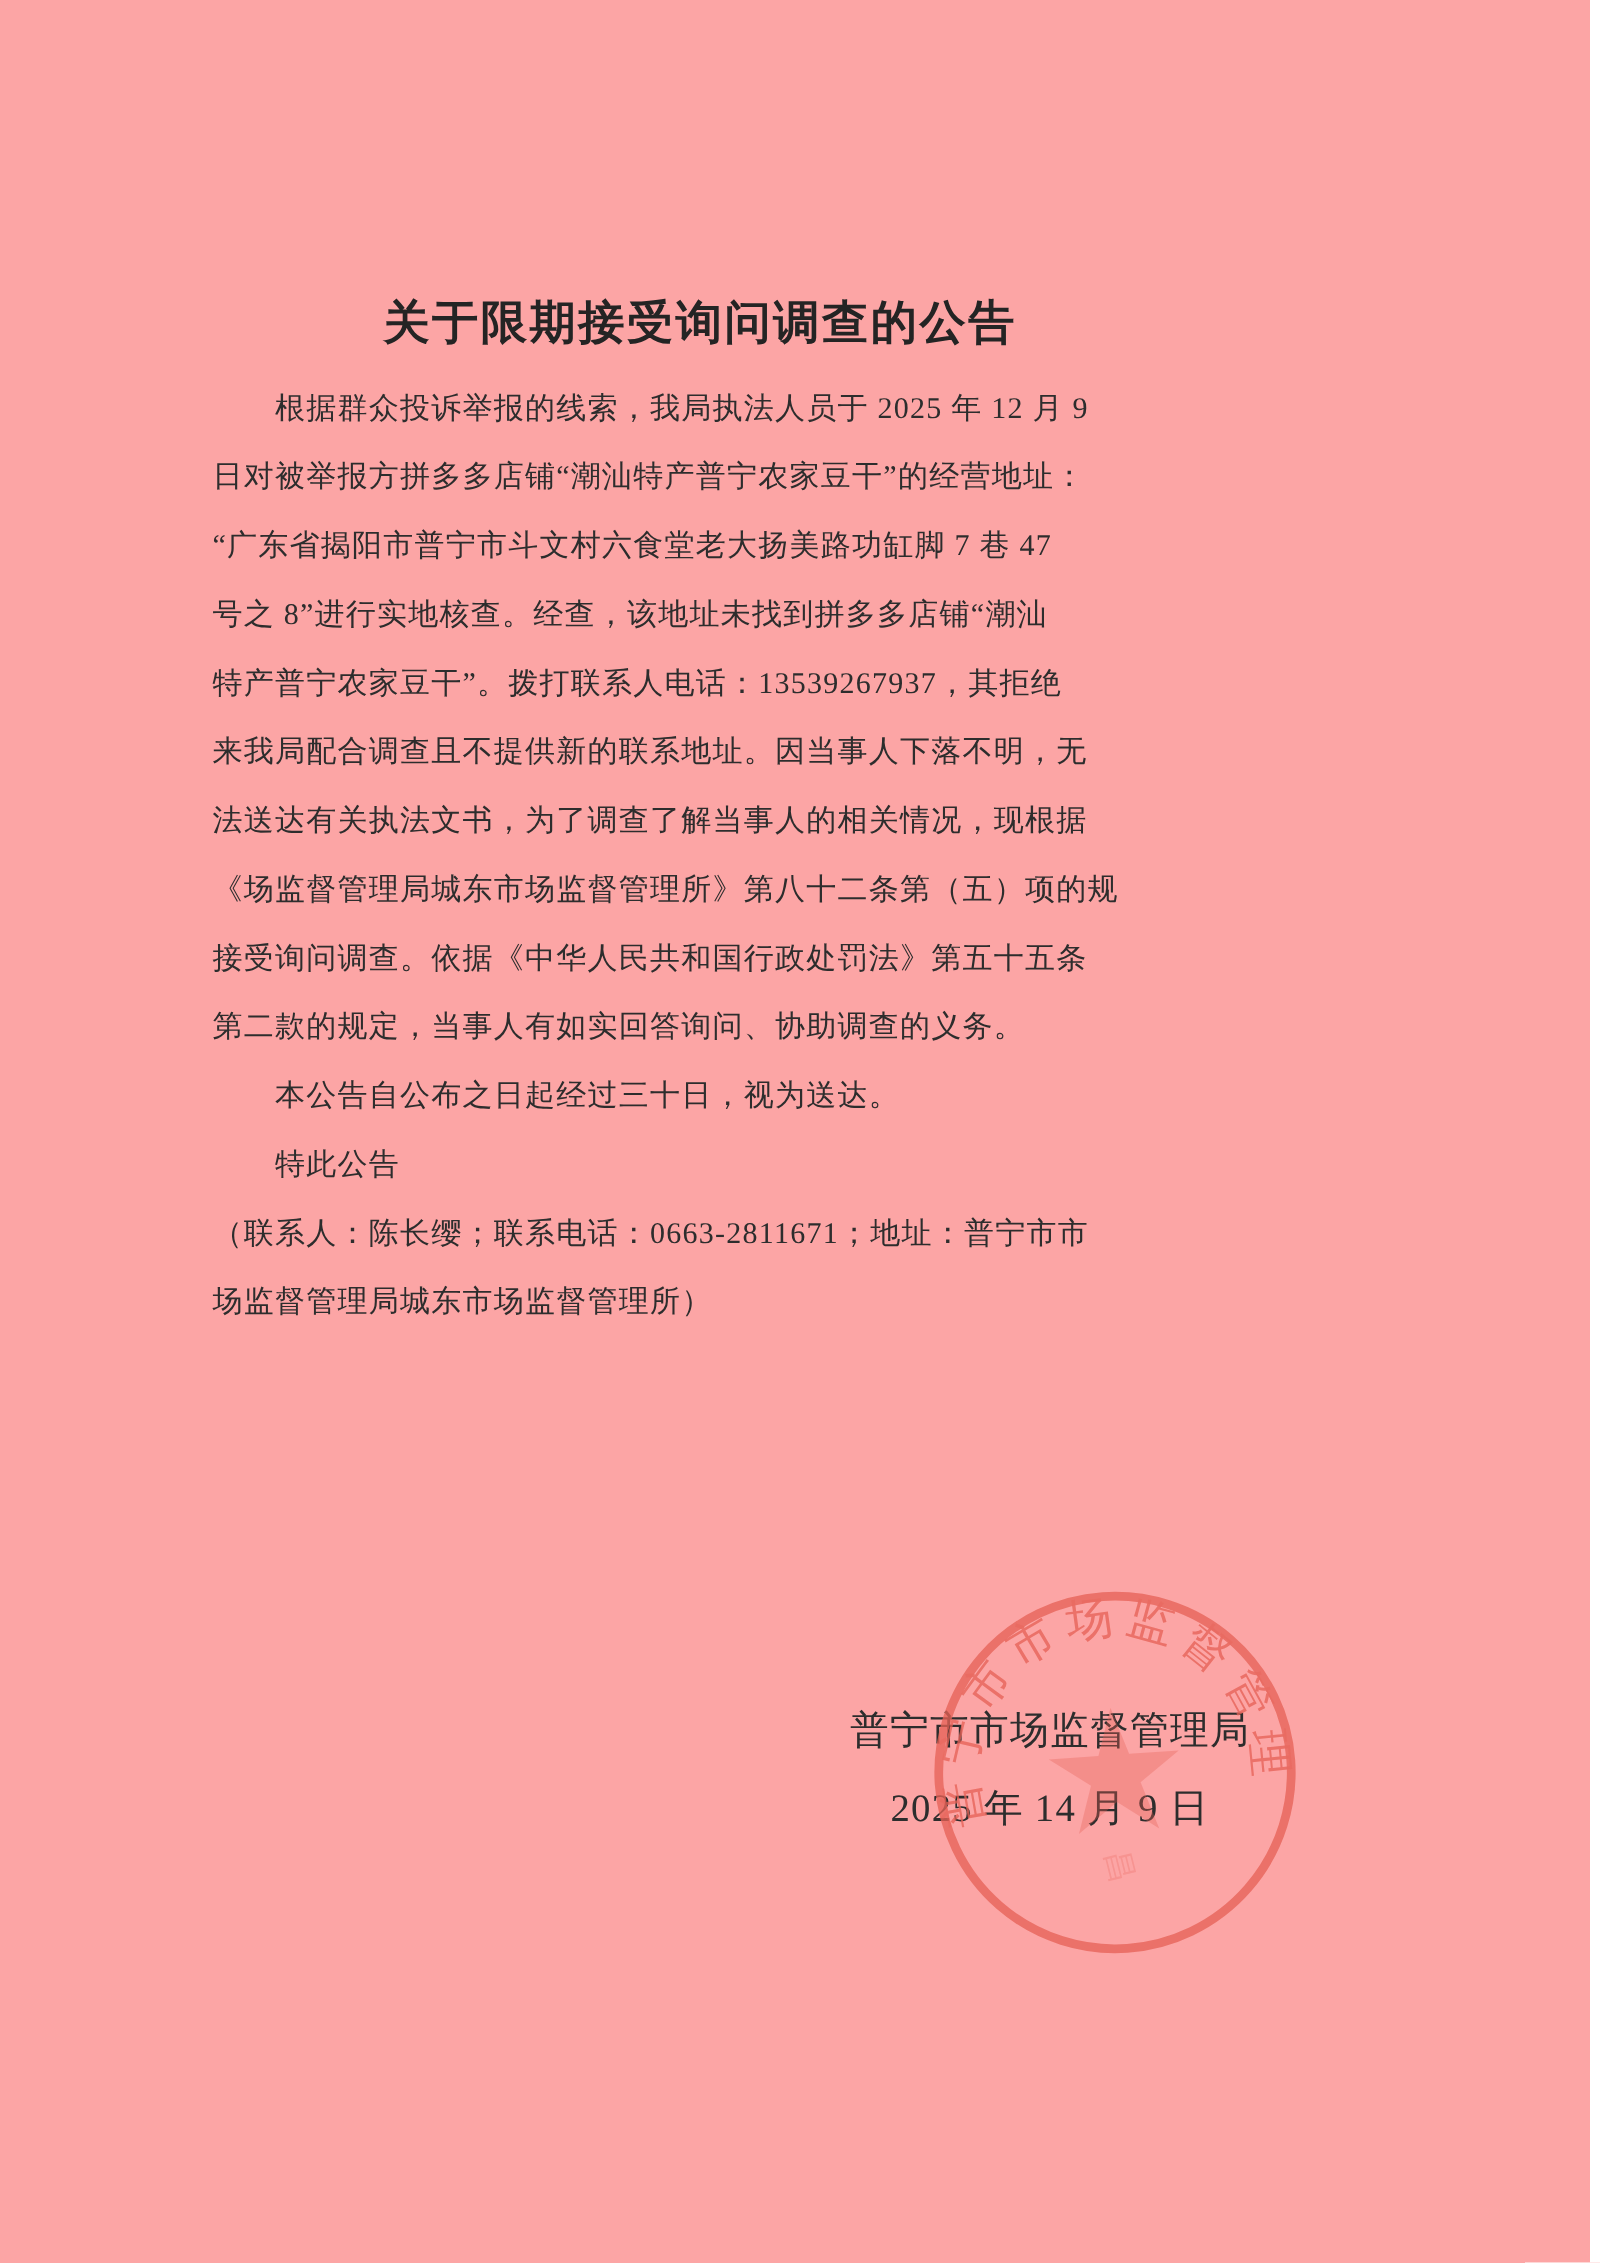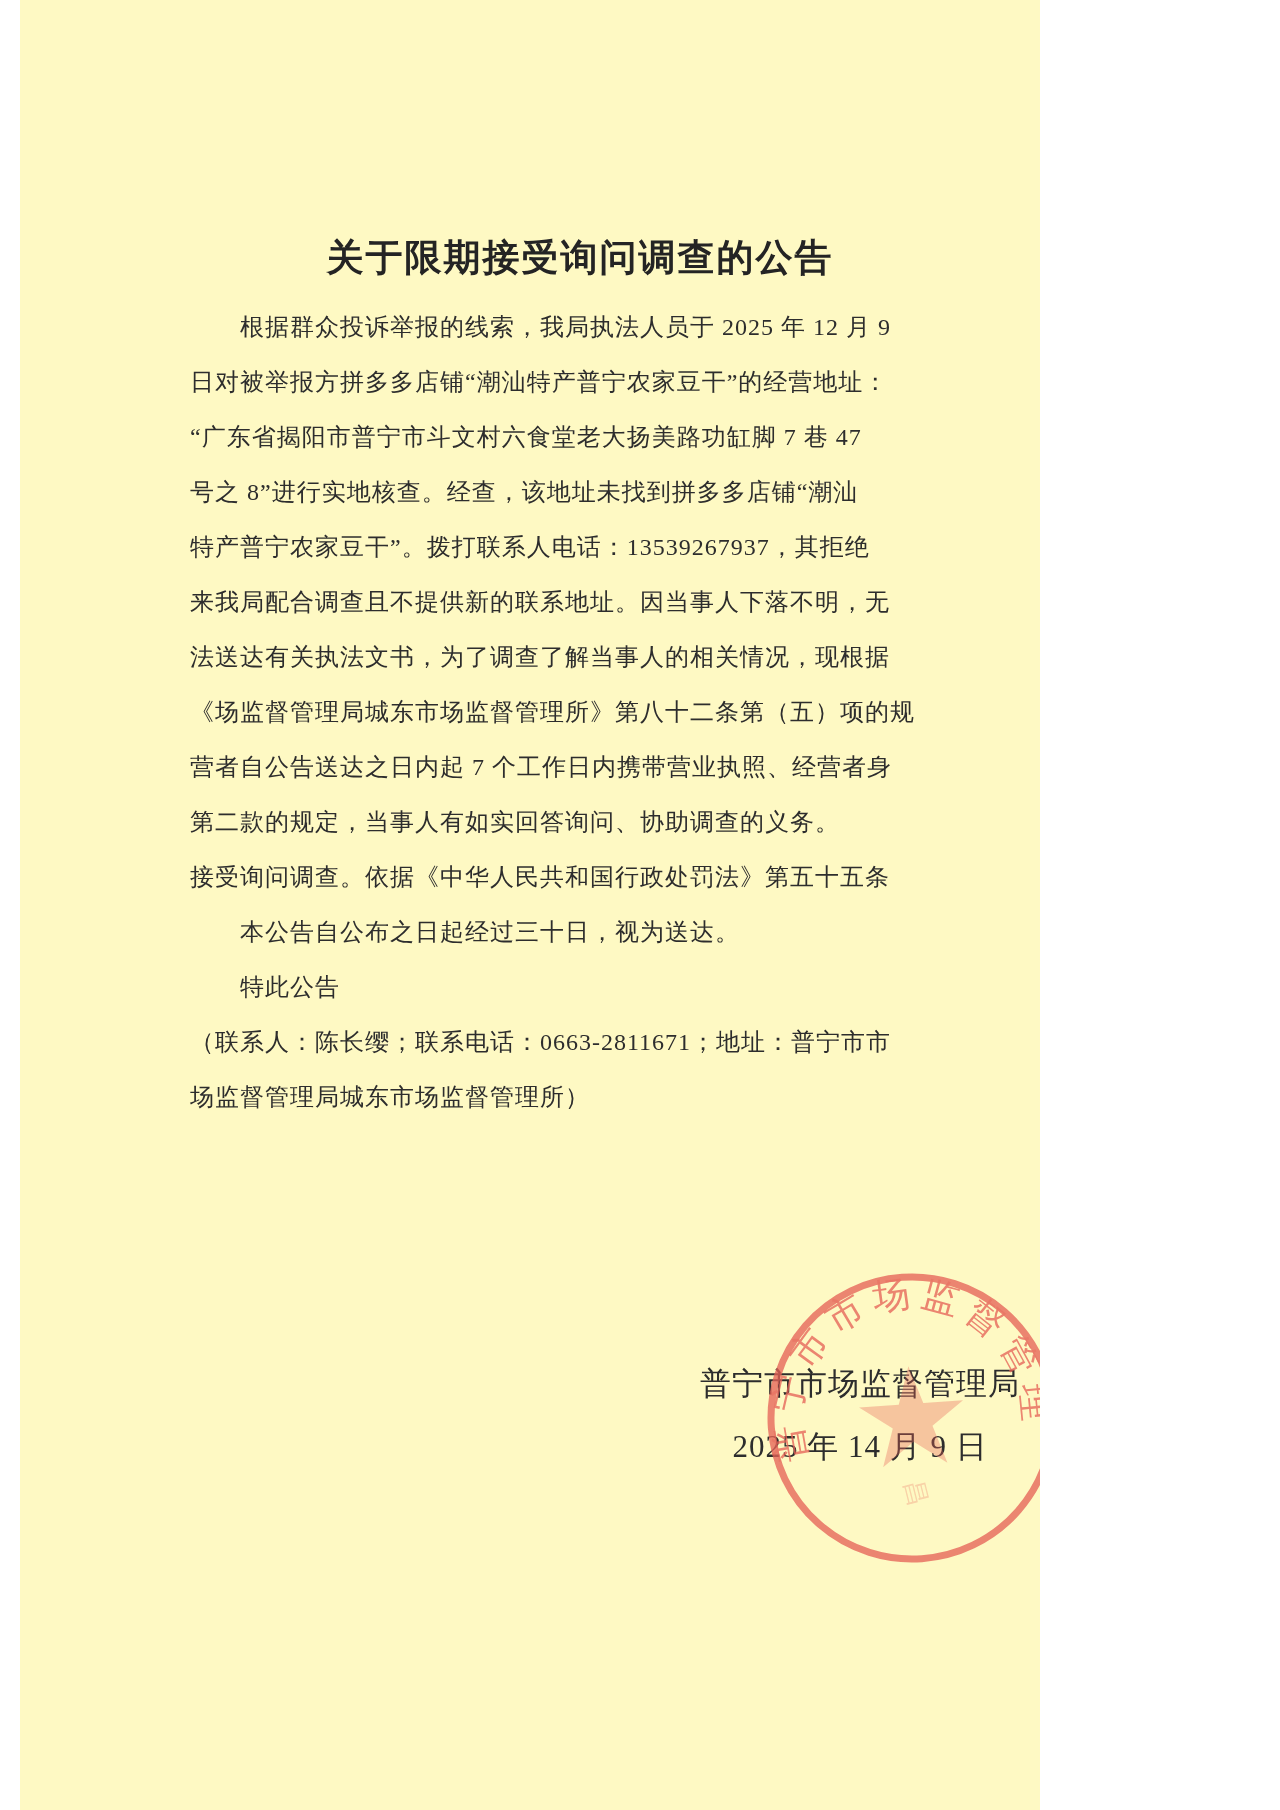--- a/index.html
+++ b/index.html
@@ -1,24 +1,23 @@
 <!DOCTYPE html>
 <html><head>
 <meta charset="utf-8">
 <style>
   html, body { margin: 0; padding: 0; background: #ffffff; }
   .page {
     position: relative;
-    width: 1020px;
+    width: 1272px;
     height: 1810px;
-    background: #fef9c3;
+    background: #fca5a5;
     overflow: hidden;
     color: #2d2d2d;
     font-family: "Liberation Serif", "DejaVu Serif", serif;
-    margin-left: 20px;
   }
   .doc-title {
     position: absolute;
     left: 170px;
     top: 233px;
     width: 780px;
     margin: 0;
     text-align: center;
     font-size: 37px;
     font-weight: 700;
@@ -77,23 +76,22 @@
 
   <div class="doc-body">
       <p class="line">　　根据群众投诉举报的线索，我局执法人员于 2025 年 12 月 9</p>
       <p class="line">日对被举报方拼多多店铺“潮汕特产普宁农家豆干”的经营地址：</p>
       <p class="line">“广东省揭阳市普宁市斗文村六食堂老大扬美路功缸脚 7 巷 47</p>
       <p class="line">号之 8”进行实地核查。经查，该地址未找到拼多多店铺“潮汕</p>
       <p class="line">特产普宁农家豆干”。拨打联系人电话：13539267937，其拒绝</p>
       <p class="line">来我局配合调查且不提供新的联系地址。因当事人下落不明，无</p>
       <p class="line">法送达有关执法文书，为了调查了解当事人的相关情况，现根据</p>
       <p class="line">《场监督管理局城东市场监督管理所》第八十二条第（五）项的规</p>
-      <p class="line">营者自公告送达之日内起 7 个工作日内携带营业执照、经营者身</p>
+      <p class="line">接受询问调查。依据《中华人民共和国行政处罚法》第五十五条</p>
       <p class="line">第二款的规定，当事人有如实回答询问、协助调查的义务。</p>
-      <p class="line">接受询问调查。依据《中华人民共和国行政处罚法》第五十五条</p>
       <p class="line">　　本公告自公布之日起经过三十日，视为送达。</p>
       <p class="line">　　特此公告</p>
       <p class="line">（联系人：陈长缨；联系电话：0663-2811671；地址：普宁市市</p>
       <p class="line">场监督管理局城东市场监督管理所）</p>
     </div>
 
   <div class="closing">
     <p>普宁市市场监督管理局</p>
     <p>2025 年 14 月 9 日</p>
   </div>

